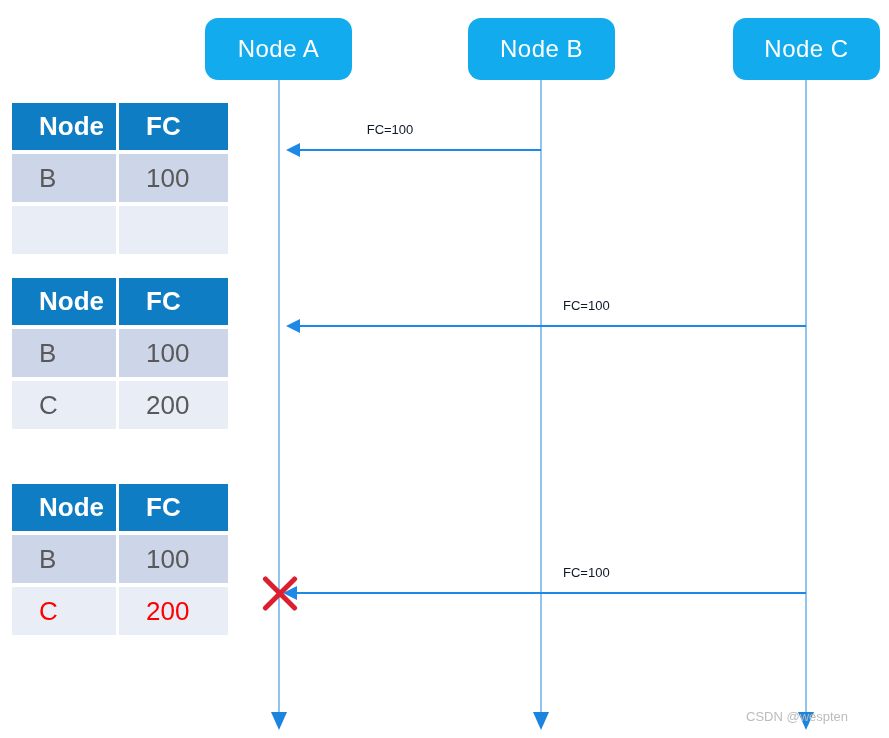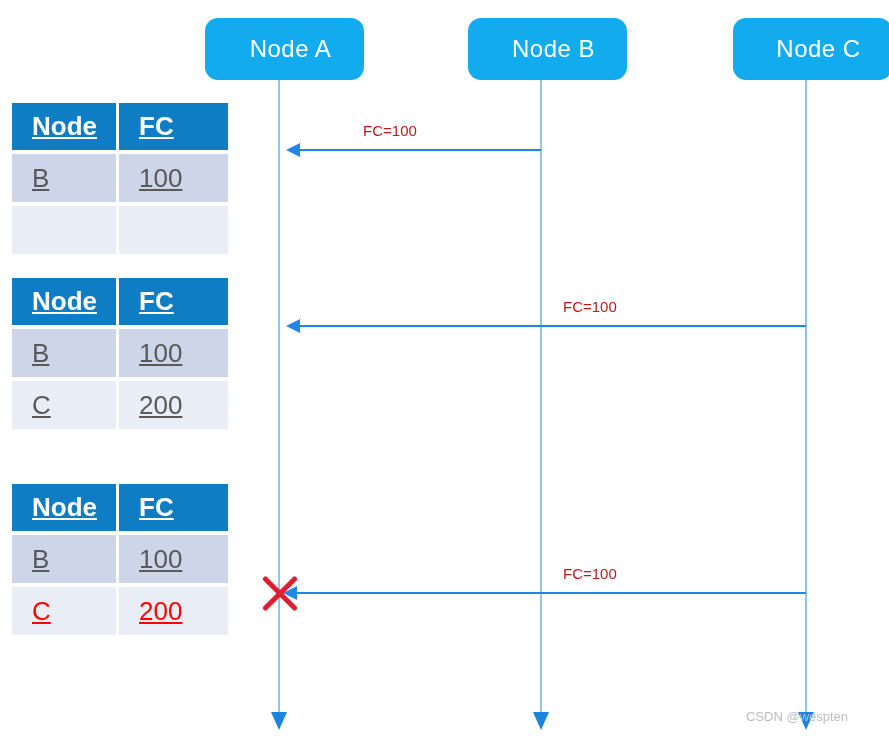--- a/index.html
+++ b/index.html
@@ -19,21 +19,20 @@
     width: 147px;
     height: 62px;
     background: #12acee;
     border-radius: 13px;
     color: #ffffff;
     font-size: 24px;
     display: flex;
     align-items: center;
     justify-content: center;
     letter-spacing: 0.5px;
-    padding-left: 12px;
   }
 
   
   .lifeline {
     position: absolute;
     top: 80px;
     width: 2px;
     height: 634px;
     background: #90c4ee;
   }
@@ -54,22 +53,22 @@
   }
   .msg-head {
     position: absolute;
     width: 0; height: 0;
     border-top: 7px solid transparent;
     border-bottom: 7px solid transparent;
     border-right: 14px solid #1e88e8;
   }
   .msg-label {
     position: absolute;
-    font-size: 15px;
-    color: #b91c1c;
+    font-size: 13px;
+    color: #0f172a;
     white-space: nowrap;
   }
 
   
   .reject-x { position: absolute; left: 257px; top: 571px; width: 46px; height: 46px; }
   .reject-x .bar {
     position: absolute;
     left: 0; top: 20px;
     width: 46px; height: 5px;
     background: #db1f2e;
@@ -85,24 +84,23 @@
     width: 216px;
     display: grid;
     grid-template-columns: 104px 109px;
     grid-template-rows: 47px 48px 48px;
     column-gap: 3px;
     row-gap: 4px;
   }
   .ftable .cell {
     display: flex;
     align-items: center;
-    padding-left: 20px;
+    padding-left: 27px;
     box-sizing: border-box;
     font-size: 26px;
-    text-decoration: underline;
   }
   .ftable .th {
     background: #0e7dc4;
     color: #ffffff;
     font-weight: bold;
   }
   .ftable .r1 { background: #cdd5e8; color: #595959; }
   .ftable .r2 { background: #e9edf6; color: #595959; }
   .ftable .red { color: #fe0000; }
 

